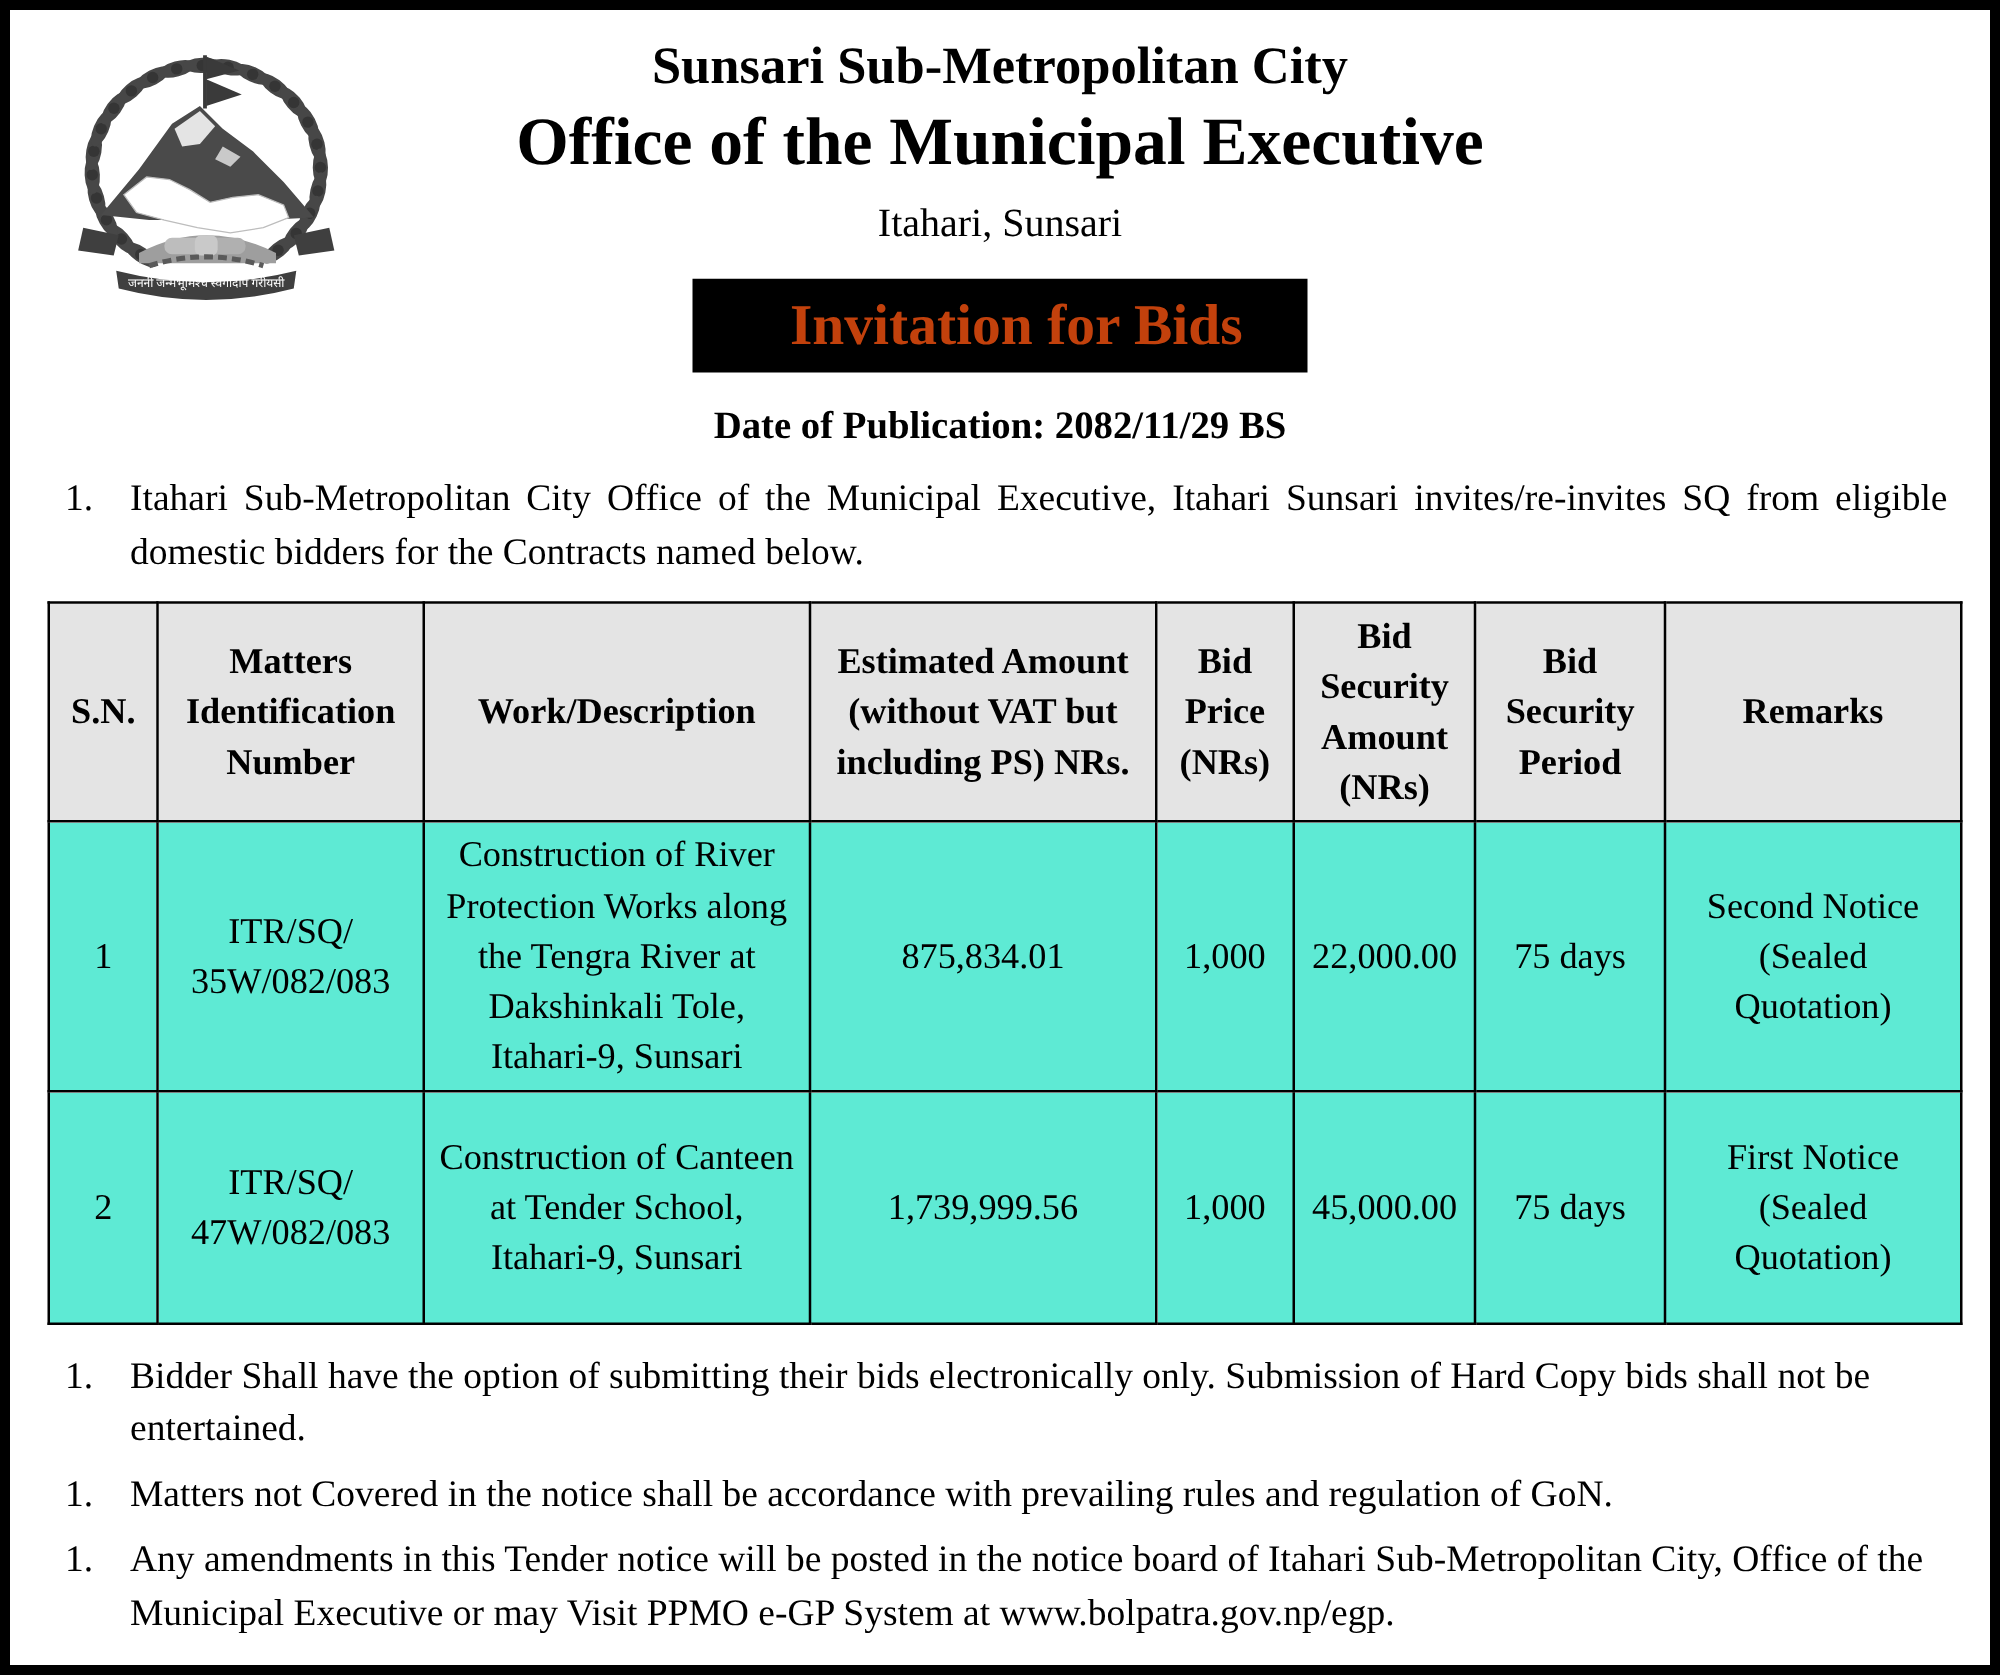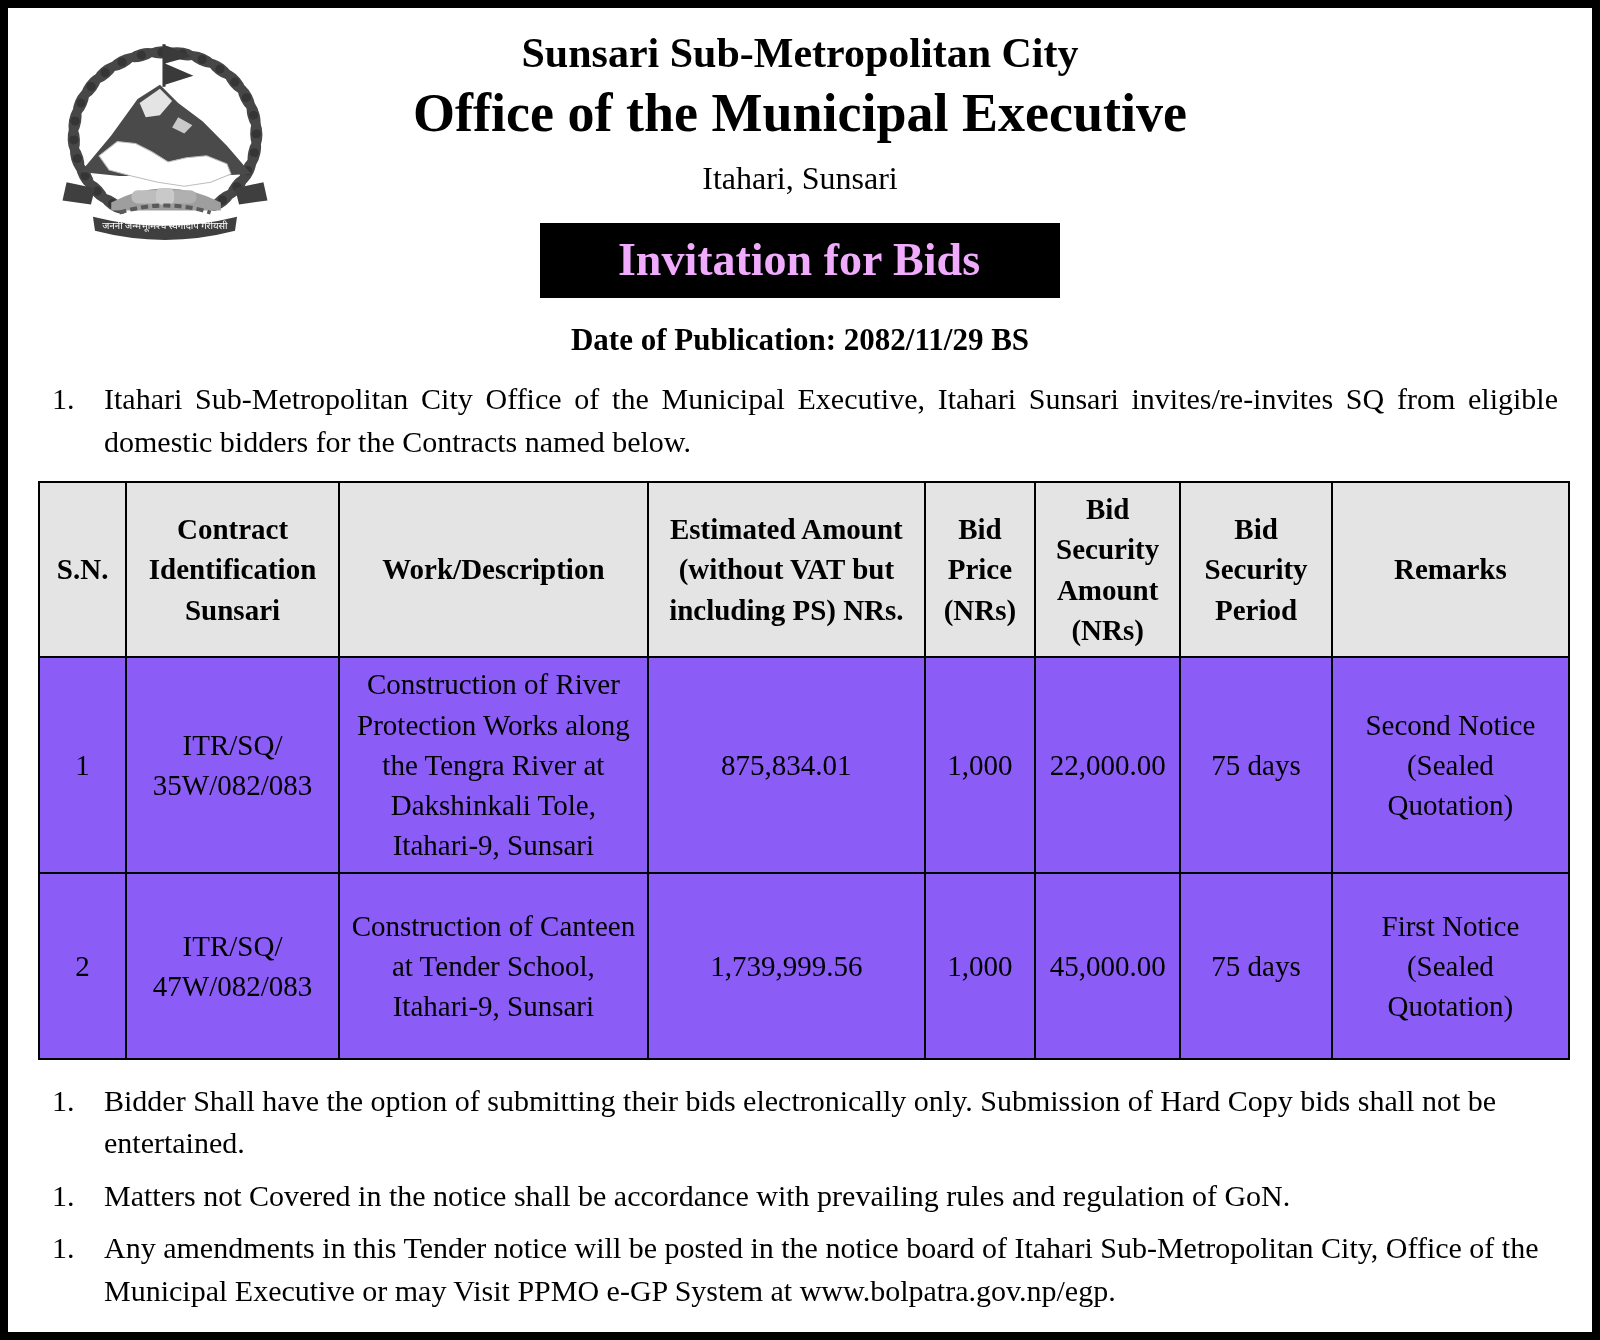--- a/index.html
+++ b/index.html
@@ -16,23 +16,23 @@
     overflow: hidden;
   }
   
   .masthead { position: relative; text-align: center; }
   .logo { position: absolute; left: 18px; top: 8px; width: 218px; height: 208px; }
   .title-city   { font-size: 42px; font-weight: bold; line-height: 1.1; padding-top: 6px; }
   .title-office { font-size: 54px; font-weight: bold; line-height: 1.15; margin-top: 6px; }
   .title-loc    { font-size: 32px; font-weight: normal; margin-top: 16px; }
   .banner {
     display: inline-block;
-    background: #000; color: #f0abfc;
+    background: #000; color: #c2410c;
     font-size: 46px; font-weight: bold;
-    padding: 10px 80px 12px 78px;
+    padding: 10px 52px 12px 78px;
     margin-top: 26px;
   }
   .pub-date { font-size: 31px; font-weight: bold; margin-top: 24px; text-align: center; }
   
   .numpara {
     display: flex;
     font-size: 30px;
     line-height: 1.42;
     margin: 0 4px 0 14px;
   }
@@ -54,21 +54,21 @@
     padding: 6px 8px;
     font-size: 29px;
     line-height: 1.38;
     overflow: hidden;
   }
   table.bids th {
     background: #e4e4e4;
     font-weight: bold;
     height: 158px;
   }
-  table.bids td { background: #8b5cf6; font-weight: normal; }
+  table.bids td { background: #5eead4; font-weight: normal; }
   tr.row-1 td { height: 202px; }
   tr.row-2 td { height: 172px; }
   td.cell-contract-id { white-space: pre-line; }
   
   .notes { margin-top: 20px; }
   .notes .numpara { margin-bottom: 10px; }
   
   .motto-text { font-size: 9.5px; fill: #ffffff; font-family: "Liberation Serif", serif; }
 </style>
 </head>
@@ -178,21 +178,21 @@
         <col style="width:20.2%">
         <col style="width:18.1%">
       <col style="width:7.2%">
         <col style="width:9.5%">
         <col style="width:9.9%">
         <col style="width:15.5%">
     </colgroup>
     <thead>
       <tr>
         <th>S.N.</th>
-        <th>Contract Identification Sunsari</th>
+        <th>Matters Identification Number</th>
         <th>Work/Description</th>
         <th>Estimated Amount (without VAT but including PS) NRs.</th>
         <th>Bid Price (NRs)</th>
         <th>Bid Security Amount (NRs)</th>
         <th>Bid Security Period</th>
         <th>Remarks</th>
       </tr>
     </thead>
     <tbody>
       <tr class="row-1">

